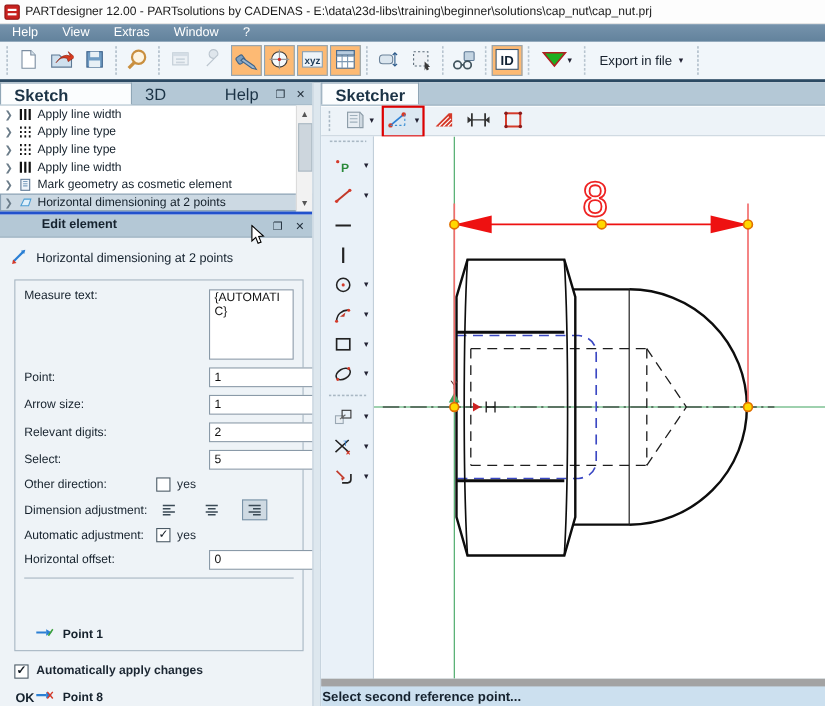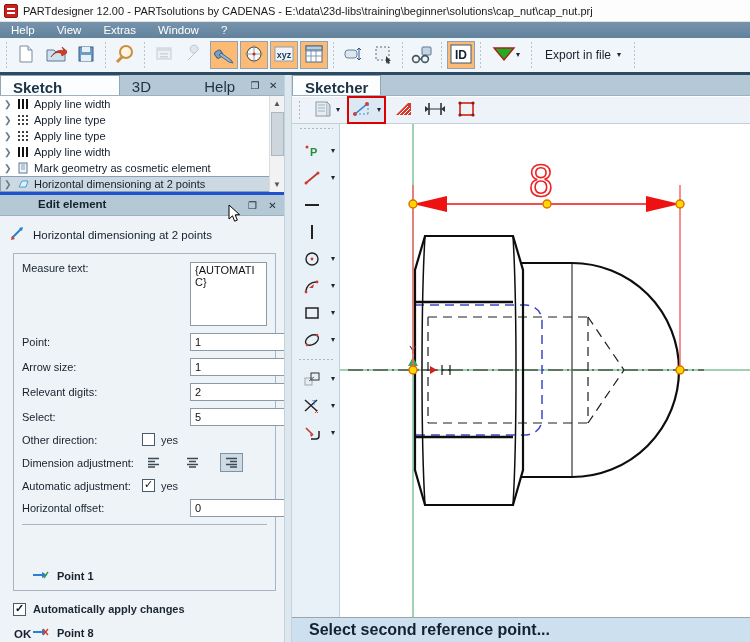--- a/index.html
+++ b/index.html
@@ -93,22 +93,22 @@
   .tool{height:27px;display:flex;align-items:center;padding:0 4px 0 9px;}
   .tool .ic{width:22px;display:flex;justify-content:center;}
   .tool .dd{margin-left:auto;}
   .tsep{width:34px;height:8px;margin:2px auto;
         background-image:radial-gradient(#a9b8c4 1px,transparent 1px);background-size:4px 3px;
         background-repeat:repeat-x;background-position:center;}
   
   #canvas{position:absolute;left:48px;top:49px;width:410px;height:493px;background:#fff;}
   
   .statusbar{position:absolute;left:0;top:542px;width:458px;height:25px;background:#cce0ef;
-             border-top:1px solid #a3a3a3;display:flex;align-items:center;padding-left:17px;
-             font-size:16px;font-weight:bold;color:#15222e;}
+             border-top:7px solid #a3a3a3;display:flex;align-items:center;padding-left:1px;
+             font-size:12px;font-weight:bold;color:#15222e;}
   .cursor{position:absolute;left:228px;top:108px;pointer-events:none;}
 </style>
 </head>
 <body>
 
 <div id="win">
 
   <div class="titlebar">
     <span class="appicon"></span>
     <span class="title-text">PARTdesigner 12.00 - PARTsolutions by CADENAS - E:\data\23d-libs\training\beginner\solutions\cap_nut\cap_nut.prj</span>

